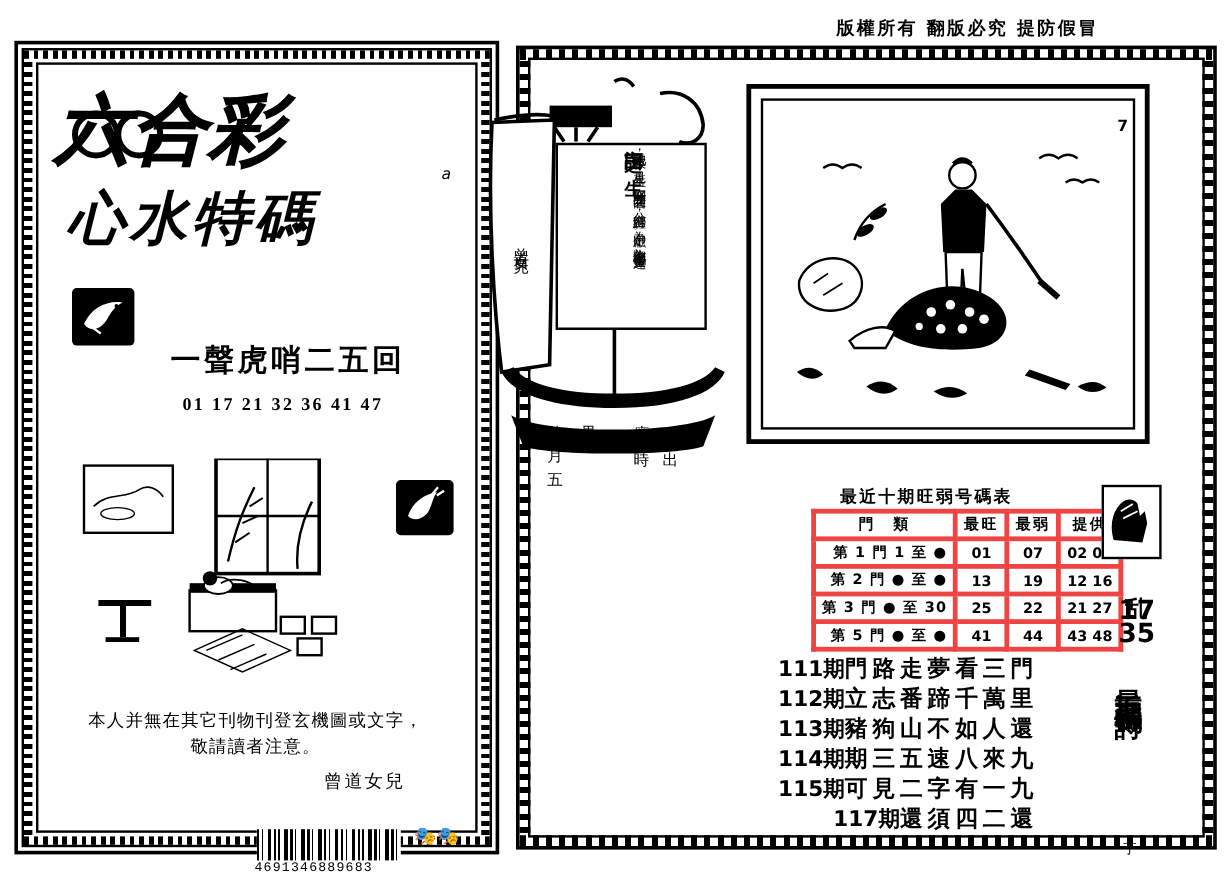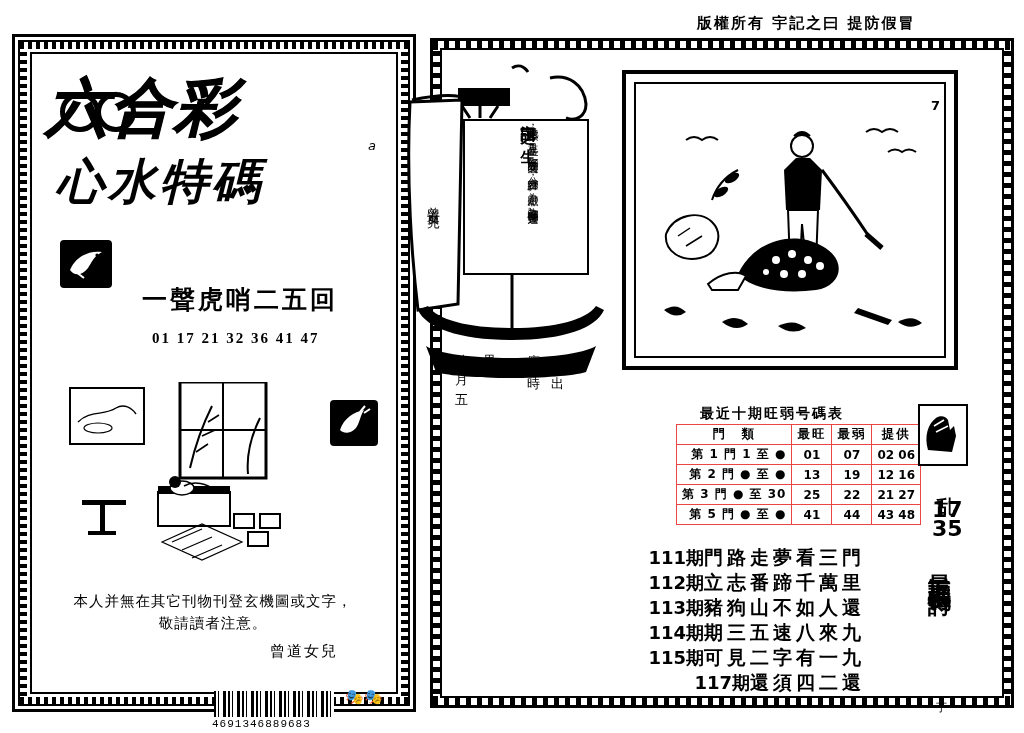--- a/index.html
+++ b/index.html
@@ -85,21 +85,21 @@
   .pic-frame{position:absolute;left:622px;top:70px;width:336px;height:300px;
     border:4px solid #000;box-sizing:border-box;background:#fff;}
   .pic-frame .pf-in{position:absolute;inset:8px;border:2px solid #000;}
   .pic-num{position:absolute;right:14px;top:24px;font-size:13px;font-weight:bold;}
 
   
   .tbl-title{position:absolute;left:700px;top:405px;font-size:14px;font-weight:bold;
     letter-spacing:2px;white-space:nowrap;}
   table.hot{position:absolute;left:676px;top:424px;border-collapse:collapse;
     font-size:12px;}
-  table.hot td,table.hot th{border:1px solid #ef4444;padding:1px 5px;text-align:center;
+  table.hot td,table.hot th{border:4px solid #ef4444;padding:1px 5px;text-align:center;
     font-weight:bold;height:17px;}
   table.hot td.first{text-align:right;white-space:nowrap;letter-spacing:1px;}
   table.hot th{font-size:12.5px;letter-spacing:2px;}
 
   
   .hand-box{position:absolute;left:918px;top:404px;width:46px;height:58px;
     border:2px solid #000;background:#fff;}
 
   
   .side-luan{position:absolute;left:934px;top:482px;writing-mode:vertical-rl;
@@ -125,21 +125,21 @@
       repeating-linear-gradient(0deg,#000 0 5px,#fff 5px 11px) left/9px 100% no-repeat,
       repeating-linear-gradient(0deg,#000 0 5px,#fff 5px 11px) right/9px 100% no-repeat;}
   .rb-inner{position:absolute;left:440px;top:48px;width:564px;height:650px;
     border:2px solid #000;box-sizing:border-box;}
 </style>
 </head>
 <body>
 
 <div class="page">
 
-  <div class="copyright">版權所有  宇記之曰  提防假冒</div>
+  <div class="copyright">版權所有  翻版必究  提防假冒</div>
 
   <div class="left-frame">
     <div class="inner">
       <div class="left-inner2"></div>
     </div>
   </div>
 
   <div class="title-main">六合彩</div>
   <div class="title-dot"></div>
   <div class="title-dot2"></div>

